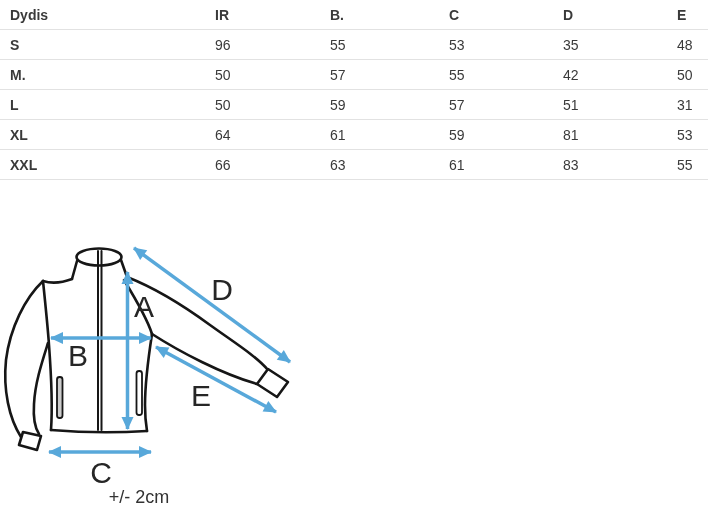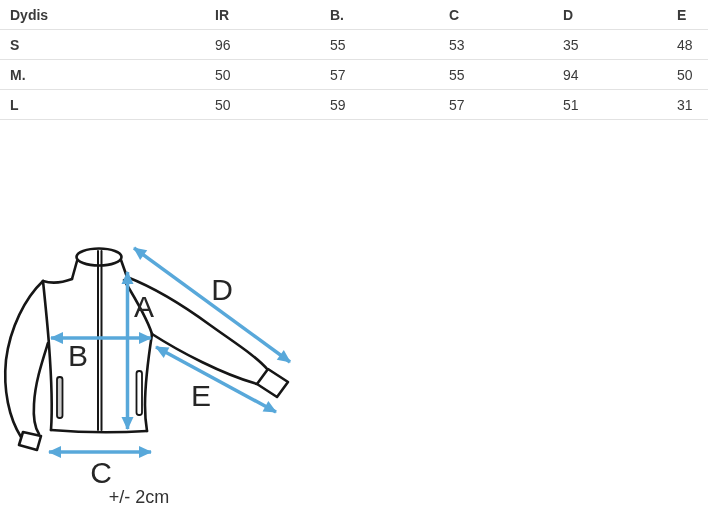--- a/index.html
+++ b/index.html
@@ -84,30 +84,46 @@
         <td class="value">55</td>
         <td class="value">53</td>
         <td class="value">35</td>
         <td class="value">48</td>
       </tr>
       <tr>
         <td class="size-label">M.</td>
         <td class="value">50</td>
         <td class="value">57</td>
         <td class="value">55</td>
-        <td class="value">94</td>
+        <td class="value">42</td>
         <td class="value">50</td>
       </tr>
       <tr>
         <td class="size-label">L</td>
         <td class="value">50</td>
         <td class="value">59</td>
         <td class="value">57</td>
         <td class="value">51</td>
         <td class="value">31</td>
+      </tr>
+      <tr>
+        <td class="size-label">XL</td>
+        <td class="value">64</td>
+        <td class="value">61</td>
+        <td class="value">59</td>
+        <td class="value">81</td>
+        <td class="value">53</td>
+      </tr>
+      <tr>
+        <td class="size-label">XXL</td>
+        <td class="value">66</td>
+        <td class="value">63</td>
+        <td class="value">61</td>
+        <td class="value">83</td>
+        <td class="value">55</td>
       </tr>
     </tbody>
   </table>
 
   <div class="diagram">
     <svg width="330" height="291" viewBox="0 222 330 291" xmlns="http://www.w3.org/2000/svg">
       <defs>
         <marker id="ah" markerUnits="userSpaceOnUse" markerWidth="16" markerHeight="16" refX="13" refY="7" orient="auto-start-reverse">
           <path d="M1,1 L14,7 L1,13 Z" fill="#58a8da"></path>
         </marker>

